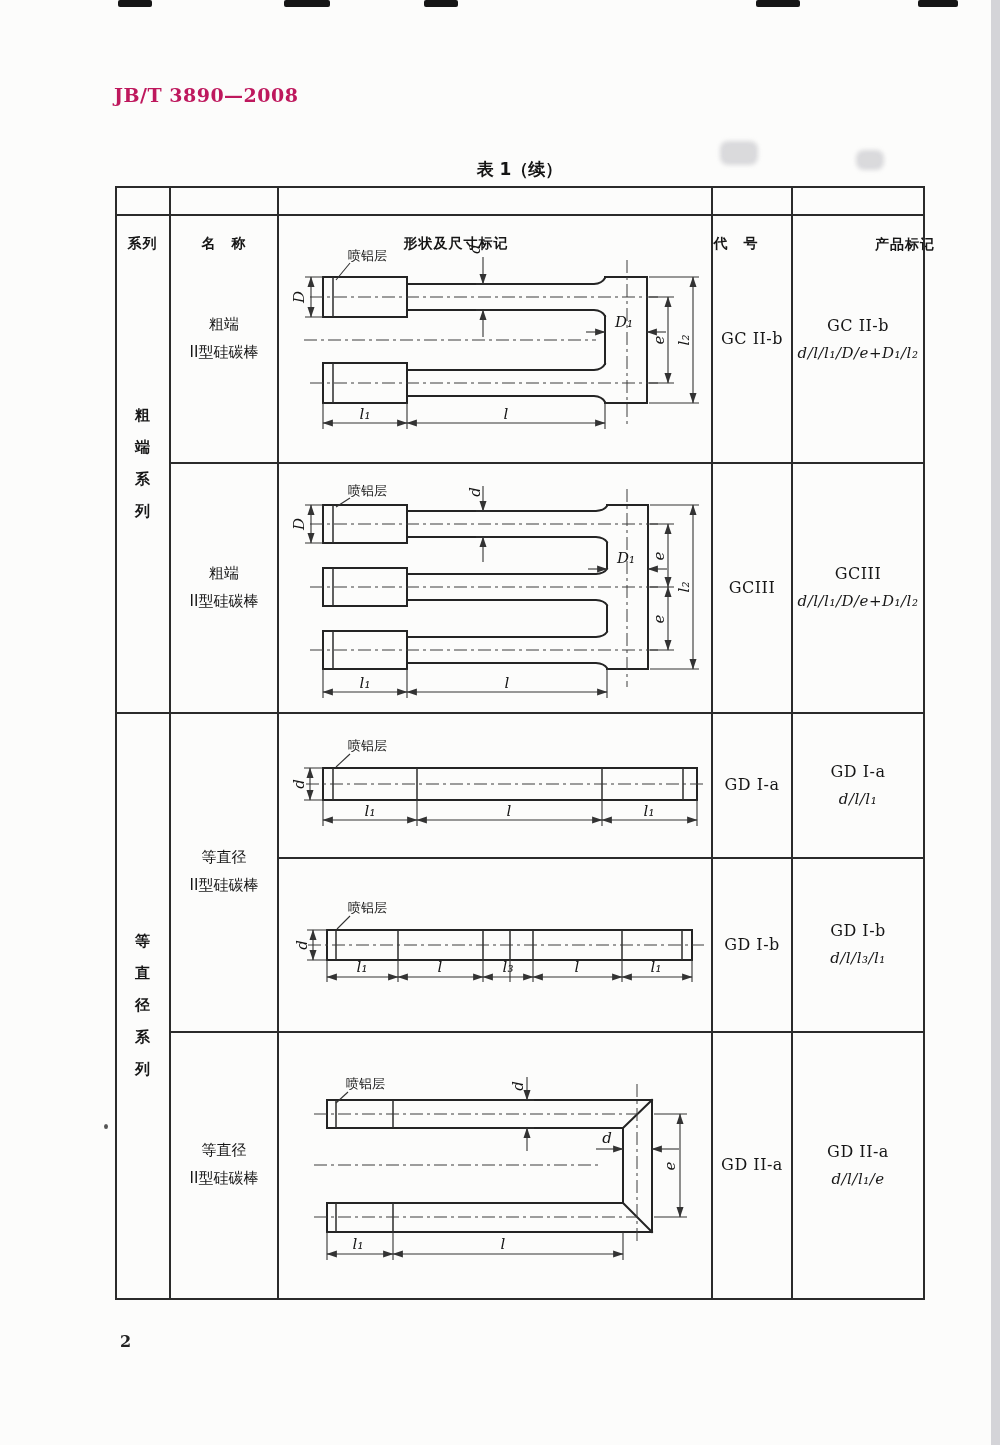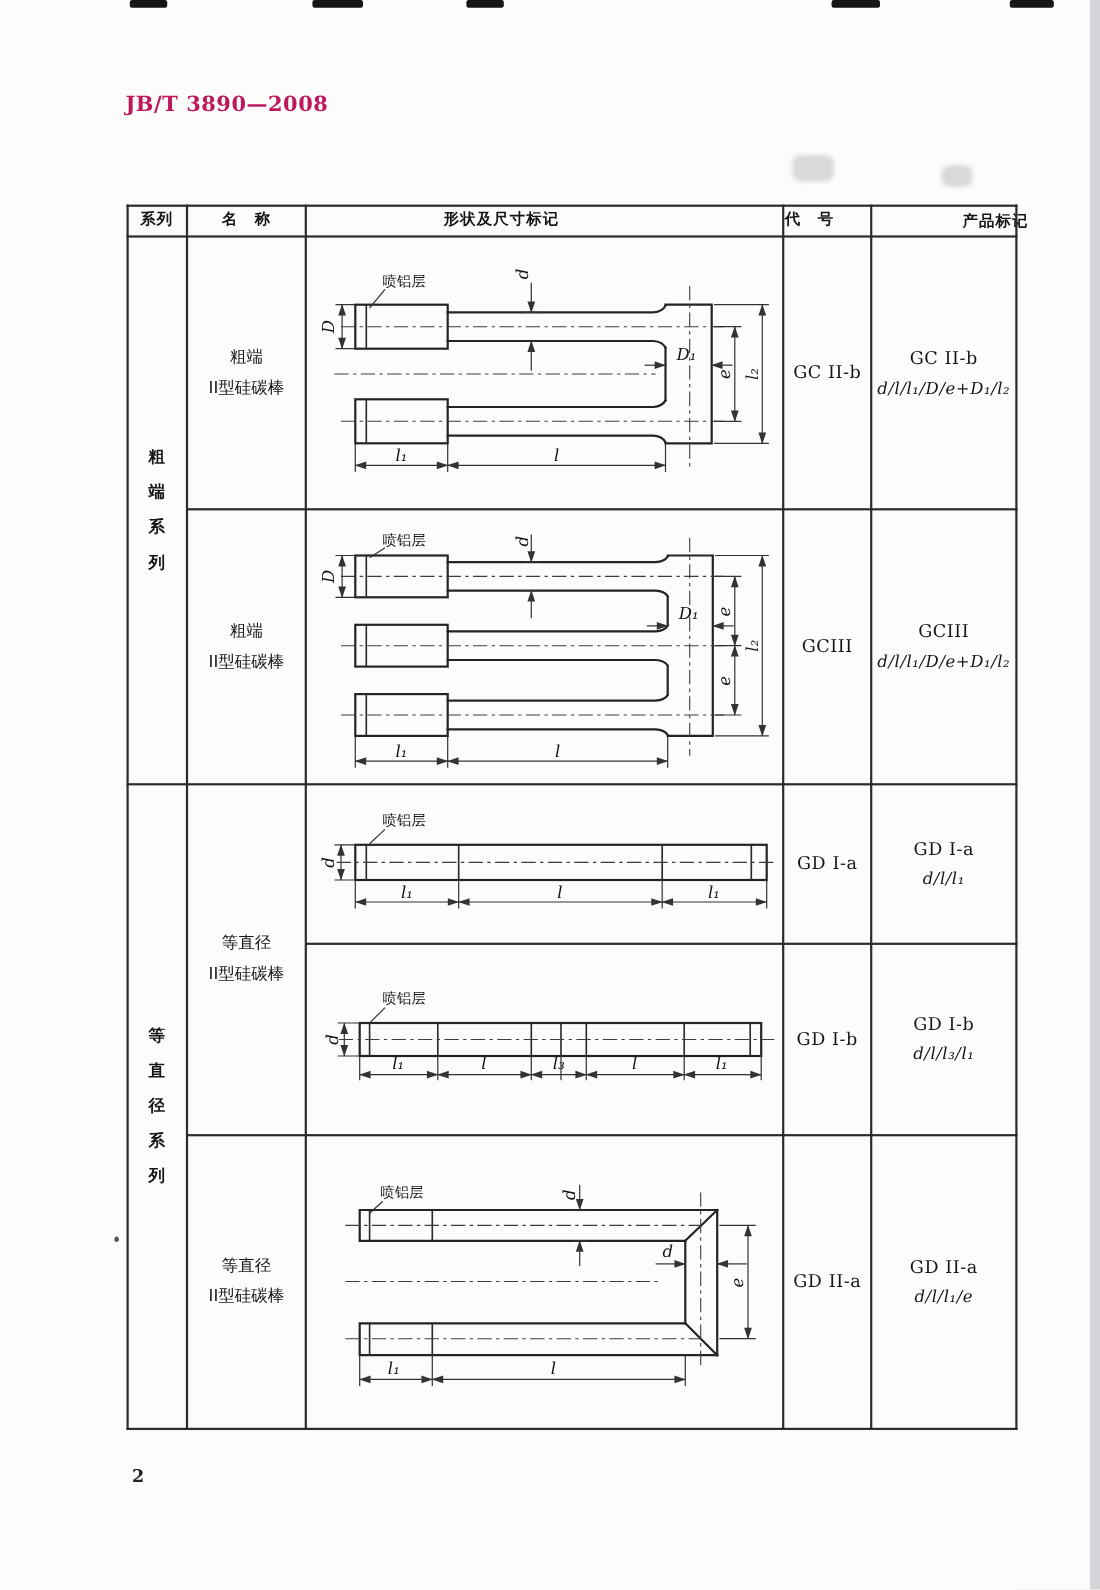--- a/index.html
+++ b/index.html
@@ -15,21 +15,21 @@
   .watermark{position:absolute;left:182px;top:134px;font:bold 66px "DejaVu Sans",sans-serif;
              letter-spacing:4px;color:#b5b6bc;opacity:.62;z-index:0;}
   .tbl-title{position:absolute;left:115px;top:158px;width:809px;text-align:center;
              font-weight:bold;font-size:17px;color:#141414;z-index:2;}
   .page-num{position:absolute;left:120px;top:1332px;font:600 16px "DejaVu Serif",serif;color:#222;}
   
   .ln{position:absolute;background:#2b2b2b;z-index:3;}
   
   .cell{position:absolute;display:flex;flex-direction:column;align-items:center;justify-content:center;
         text-align:center;z-index:2;}
-  .hdr{font-size:14px;font-weight:600;letter-spacing:1px;}
+  .hdr{font-size:14px;font-weight:600;letter-spacing:1px;margin-top:44px;}
   .series-cell{gap:13px;font-size:15px;font-weight:600;}
   .name-cell{gap:9px;font-size:15px;}
   .code-cell{font:16px "DejaVu Serif",serif;letter-spacing:.5px;}
   .mk1{font:16px "DejaVu Serif",serif;letter-spacing:.5px;}
   .mk2{font:italic 15px "DejaVu Serif",serif;margin-top:9px;letter-spacing:.5px;text-align:right;}
   
   svg{position:absolute;z-index:2;overflow:visible;}
   .obj{fill:none;stroke:#242424;stroke-width:2;stroke-linecap:square;}
   .obj2{fill:none;stroke:#2c2c2c;stroke-width:1.5;}
   .cl{fill:none;stroke:#3c3c3c;stroke-width:1;stroke-dasharray:13 4 3 4;}
@@ -47,20 +47,21 @@
   <div class="top-dash" style="left:118px;width:34px"></div>
   <div class="top-dash" style="left:284px;width:46px"></div>
   <div class="top-dash" style="left:424px;width:34px"></div>
   <div class="top-dash" style="left:756px;width:44px"></div>
   <div class="top-dash" style="left:918px;width:40px"></div>
   <div class="blob" style="left:720px;top:141px;width:38px;height:24px"></div>
   <div class="blob" style="left:856px;top:150px;width:28px;height:20px"></div>
   <div class="dot" style="left:104px;top:1124px"></div>
 
   <div class="std-num">JB/T 3890—2008</div>
+  <div class="tbl-title">表 1（续）</div>
 
   <div class="ln" style="left:115px;top:186px;width:810px;height:2px"></div>
   <div class="ln" style="left:115px;top:214px;width:810px;height:2px"></div>
   <div class="ln" style="left:170px;top:462px;width:755px;height:2px"></div>
   <div class="ln" style="left:115px;top:712px;width:810px;height:2px"></div>
   <div class="ln" style="left:278px;top:857px;width:647px;height:2px"></div>
   <div class="ln" style="left:170px;top:1031px;width:755px;height:2px"></div>
   <div class="ln" style="left:115px;top:1298px;width:810px;height:2px"></div>
   <div class="ln" style="left:115px;top:186px;width:2px;height:1114px"></div>
   <div class="ln" style="left:169px;top:186px;width:2px;height:1114px"></div>

